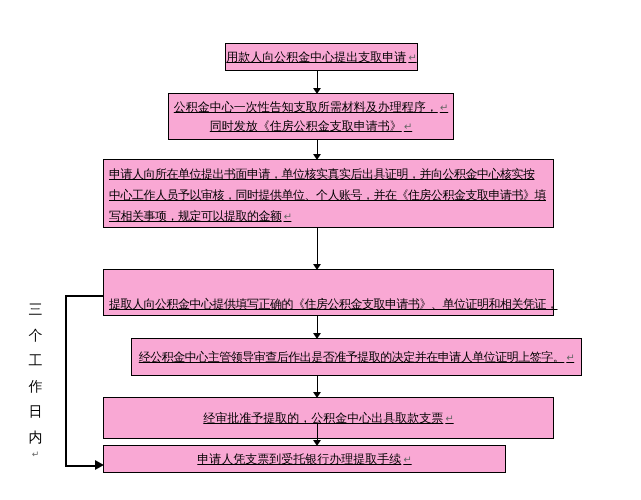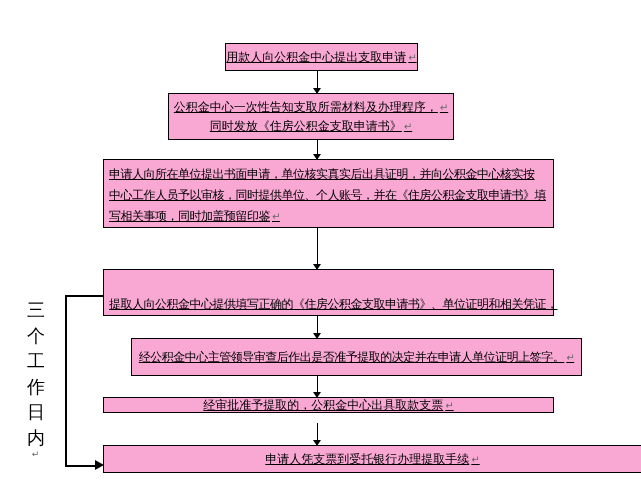--- a/index.html
+++ b/index.html
@@ -21,22 +21,22 @@
   .center { align-items:center; text-align:center; }
   .leftal { align-items:flex-start; padding-left:5px; text-align:left;justify-content:flex-end; }
   .tight .line { letter-spacing:-0.5px; }
   .mark { font-size:10px; color:#666; margin-left:2px; }
 
   .b1 { left:225px; top:43px;  width:193px; height:28px; }
   .b2 { left:168px; top:93px;  width:286px; height:47px; line-height:19px; }
   .b3 { left:103px; top:159px; width:451px; height:69px; line-height:20px; }
   .b4 { left:103px; top:269px; width:451px; height:47px; line-height:20px; }
   .b5 { left:103px; top:338px; width:451px; height:38px;margin-left:28px; }
-  .b6 { left:103px; top:397px; width:451px; height:16px; }
-  .b7 { left:103px; top:445px; width:539px; height:28px; }
+  .b6 { left:103px; top:397px; width:451px; height:42px; }
+  .b7 { left:103px; top:445px; width:403px; height:28px; }
 
   .arrow { position:absolute; left:313px; width:9px; }
   .arrow::before {
     content:""; position:absolute; left:3.5px; top:0; bottom:5px; width:1.5px; background:#000;
   }
   .arrow::after {
     content:""; position:absolute; left:0; bottom:0; width:0; height:0;
     border-left:4.5px solid transparent; border-right:4.5px solid transparent;
     border-top:6.5px solid #000;
   }
@@ -50,21 +50,21 @@
   .br-top  { position:absolute; left:65px; top:295px; width:38px;  height:2px; background:#000; }
   .br-vert { position:absolute; left:65px; top:295px; width:2px;   height:171px; background:#000; }
   .br-bot  { position:absolute; left:65px; top:465px; width:31px;  height:2px; background:#000; }
   .br-head {
     position:absolute; left:95px; top:460px; width:0; height:0;
     border-top:5.5px solid transparent; border-bottom:5.5px solid transparent;
     border-left:9px solid #000;
   }
 
   .side-label { position:absolute; left:27px; top:297px; width:17px; text-align:center; }
-  .side-label .chars { display:block; font-size:18px; line-height:25.5px; word-break:break-all; }
+  .side-label .chars { display:block; font-size:14px; line-height:25.5px; word-break:break-all; }
   .side-label .mark { display:block; font-size:9px; color:#666; margin:0; line-height:9px; }
 </style>
 </head>
 <body>
 
 <div class="canvas">
 
 
   <div class="box b1 center">
     <div class="line"><span>用款人向公积金中心提出支取申请</span><span class="mark">↵</span></div>
@@ -75,21 +75,21 @@
   <div class="box b2 center">
     <div class="line"><span>公积金中心一次性告知支取所需材料及办理程序，</span><span class="mark">↵</span></div>
     <div class="line"><span>同时发放《住房公积金支取申请书》</span><span class="mark">↵</span></div>
   </div>
 
   <div class="arrow a2"></div>
 
   <div class="box b3 leftal tight">
     <div class="line"><span>申请人向所在单位提出书面申请，单位核实真实后出具证明，并向公积金中心核实按</span><span class="mark"></span></div>
     <div class="line"><span>中心工作人员予以审核，同时提供单位、个人账号，并在《住房公积金支取申请书》填</span><span class="mark"></span></div>
-    <div class="line"><span>写相关事项，同时加盖预留印鉴</span><span class="mark">↵</span></div>
+    <div class="line"><span>写相关事项，规定可以提取的金额</span><span class="mark">↵</span></div>
   </div>
 
   <div class="arrow a3"></div>
 
   <div class="box b4 leftal tight">
     <div class="line"><span>提取人向公积金中心提供填写正确的《住房公积金支取申请书》、单位证明和相关凭证，</span><span class="mark"></span></div>
   </div>
 
   <div class="arrow a4"></div>
 

